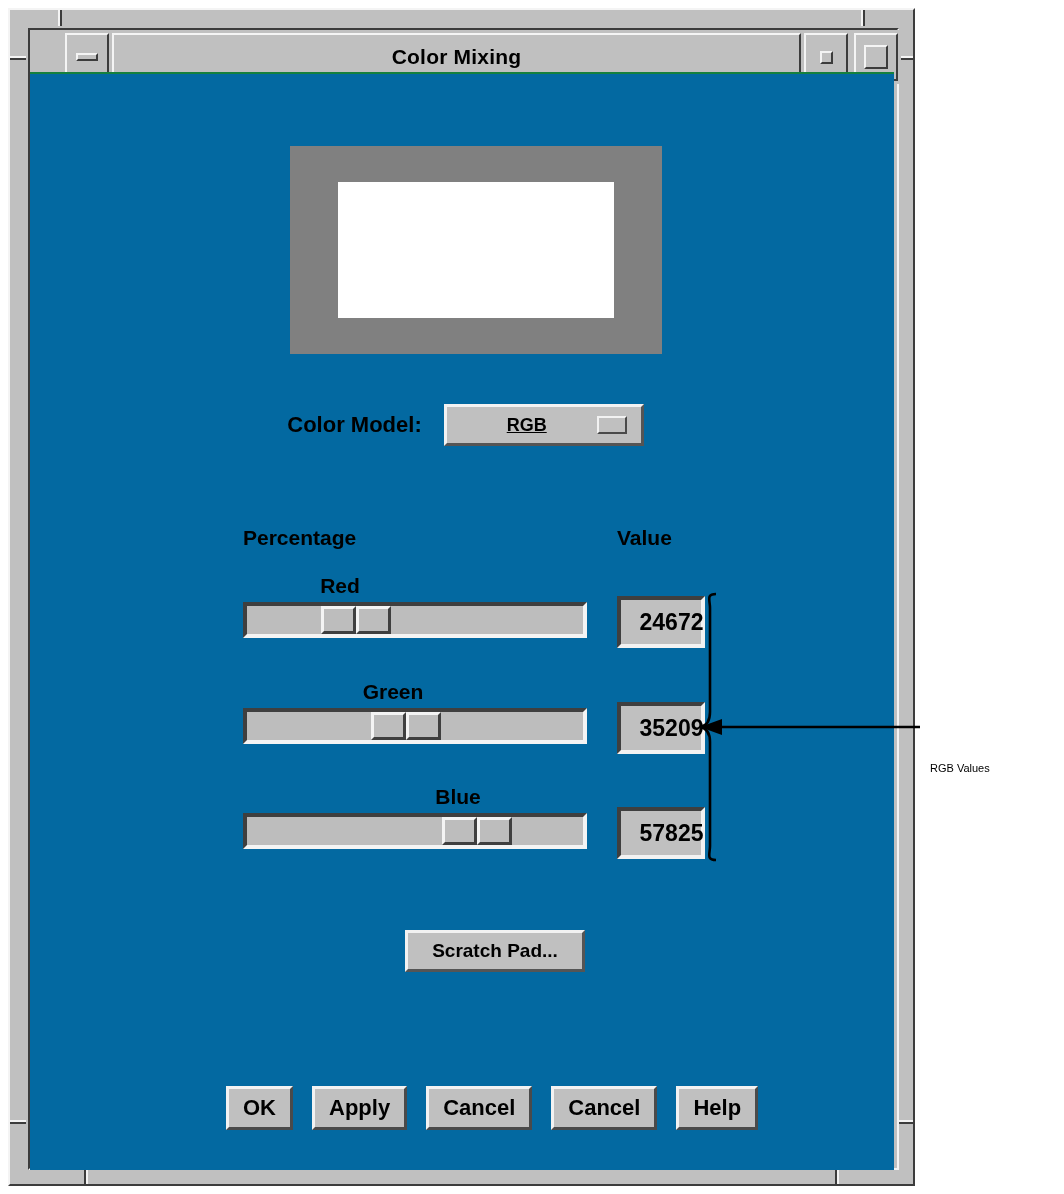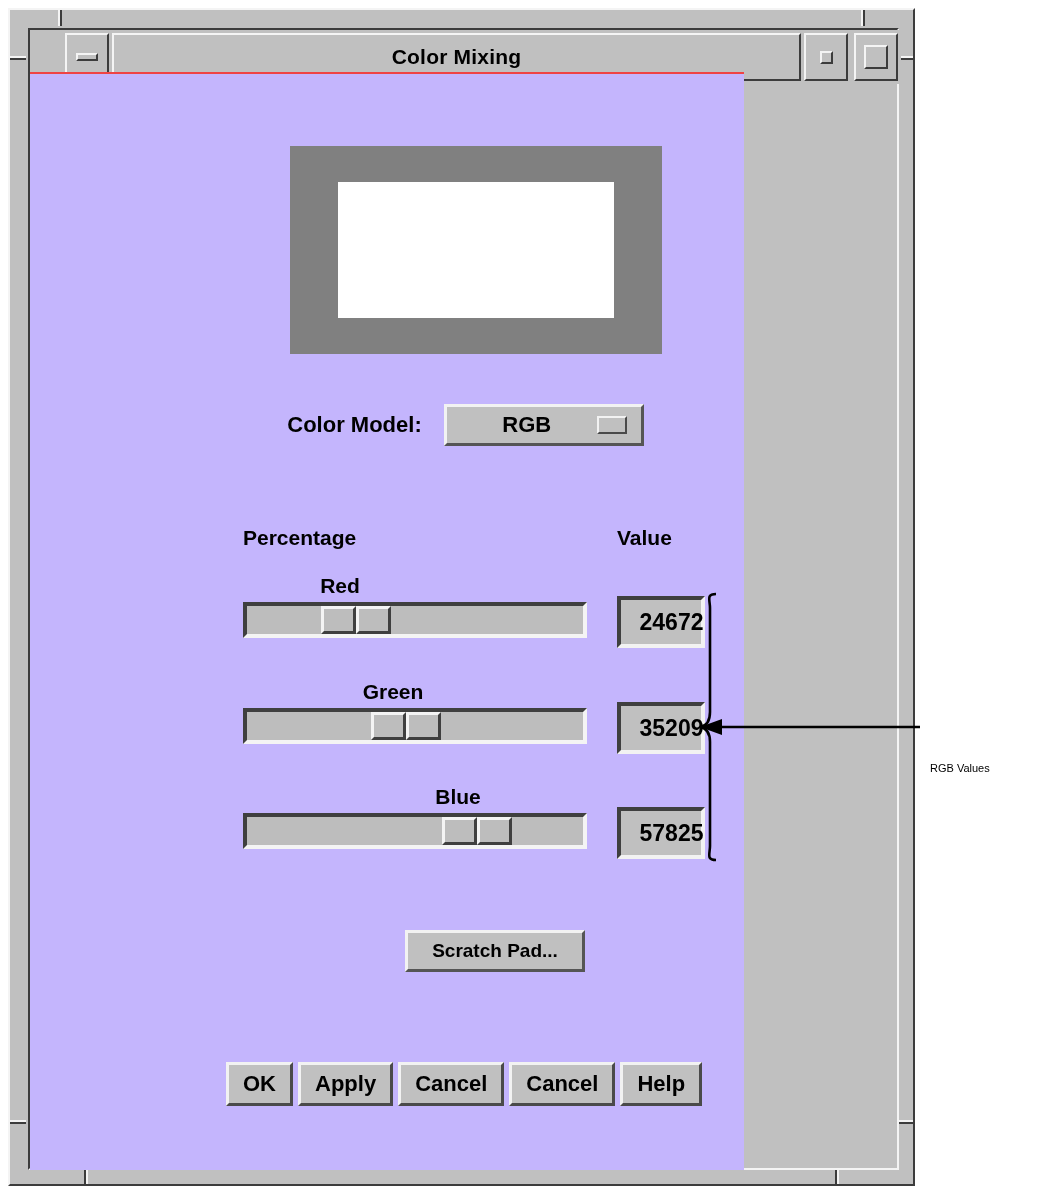--- a/index.html
+++ b/index.html
@@ -125,25 +125,25 @@
     font-weight: bold;
     color: #000;
     letter-spacing: 0.2px;
   }
 
   
   #client {
     position: absolute;
     left: 0px;
     top: 42px;
-    width: 714px;
+    width: 864px;
     height: 1098px;
-    background: #c4b5fd;
-    box-sizing: border-box;
-    border-top: 2px solid #ef4444;
+    background: #0369a1;
+    box-sizing: border-box;
+    border-top: 2px solid #15803d;
   }
 
   
   #color-swatch {
     position: absolute;
     left: 260px;
     top: 72px;
     width: 372px;
     height: 208px;
     background: #808080;
@@ -181,24 +181,25 @@
     border-left: 3px solid #f2f2f2;
     border-right: 3px solid #555555;
     border-bottom: 3px solid #555555;
     box-sizing: border-box;
     display: flex;
     align-items: center;
     justify-content: center;
     position: relative;
   }
   #color-model-value {
-    font-size: 22px;
+    font-size: 18px;
     font-weight: bold;
     color: #000;
     margin-right: 34px;
+    text-decoration: underline;
   }
   #option-indicator {
     position: absolute;
     right: 14px;
     top: 50%;
     transform: translateY(-50%);
     width: 30px;
     height: 18px;
     background: #c0c0c0;
     border-top: 2px solid #f2f2f2;
@@ -303,23 +304,23 @@
     justify-content: center;
     font-size: 19px;
     font-weight: bold;
     color: #000;
   }
 
   
   #action-buttons {
     position: absolute;
     left: 196px;
-    top: 988px;
-    display: flex;
-    gap: 5px;
+    top: 1012px;
+    display: flex;
+    gap: 19px;
   }
   .action-button {
     height: 44px;
     background: #c0c0c0;
     border-top: 3px solid #f2f2f2;
     border-left: 3px solid #f2f2f2;
     border-right: 3px solid #4a4a4a;
     border-bottom: 3px solid #4a4a4a;
     box-sizing: border-box;
     display: flex;

